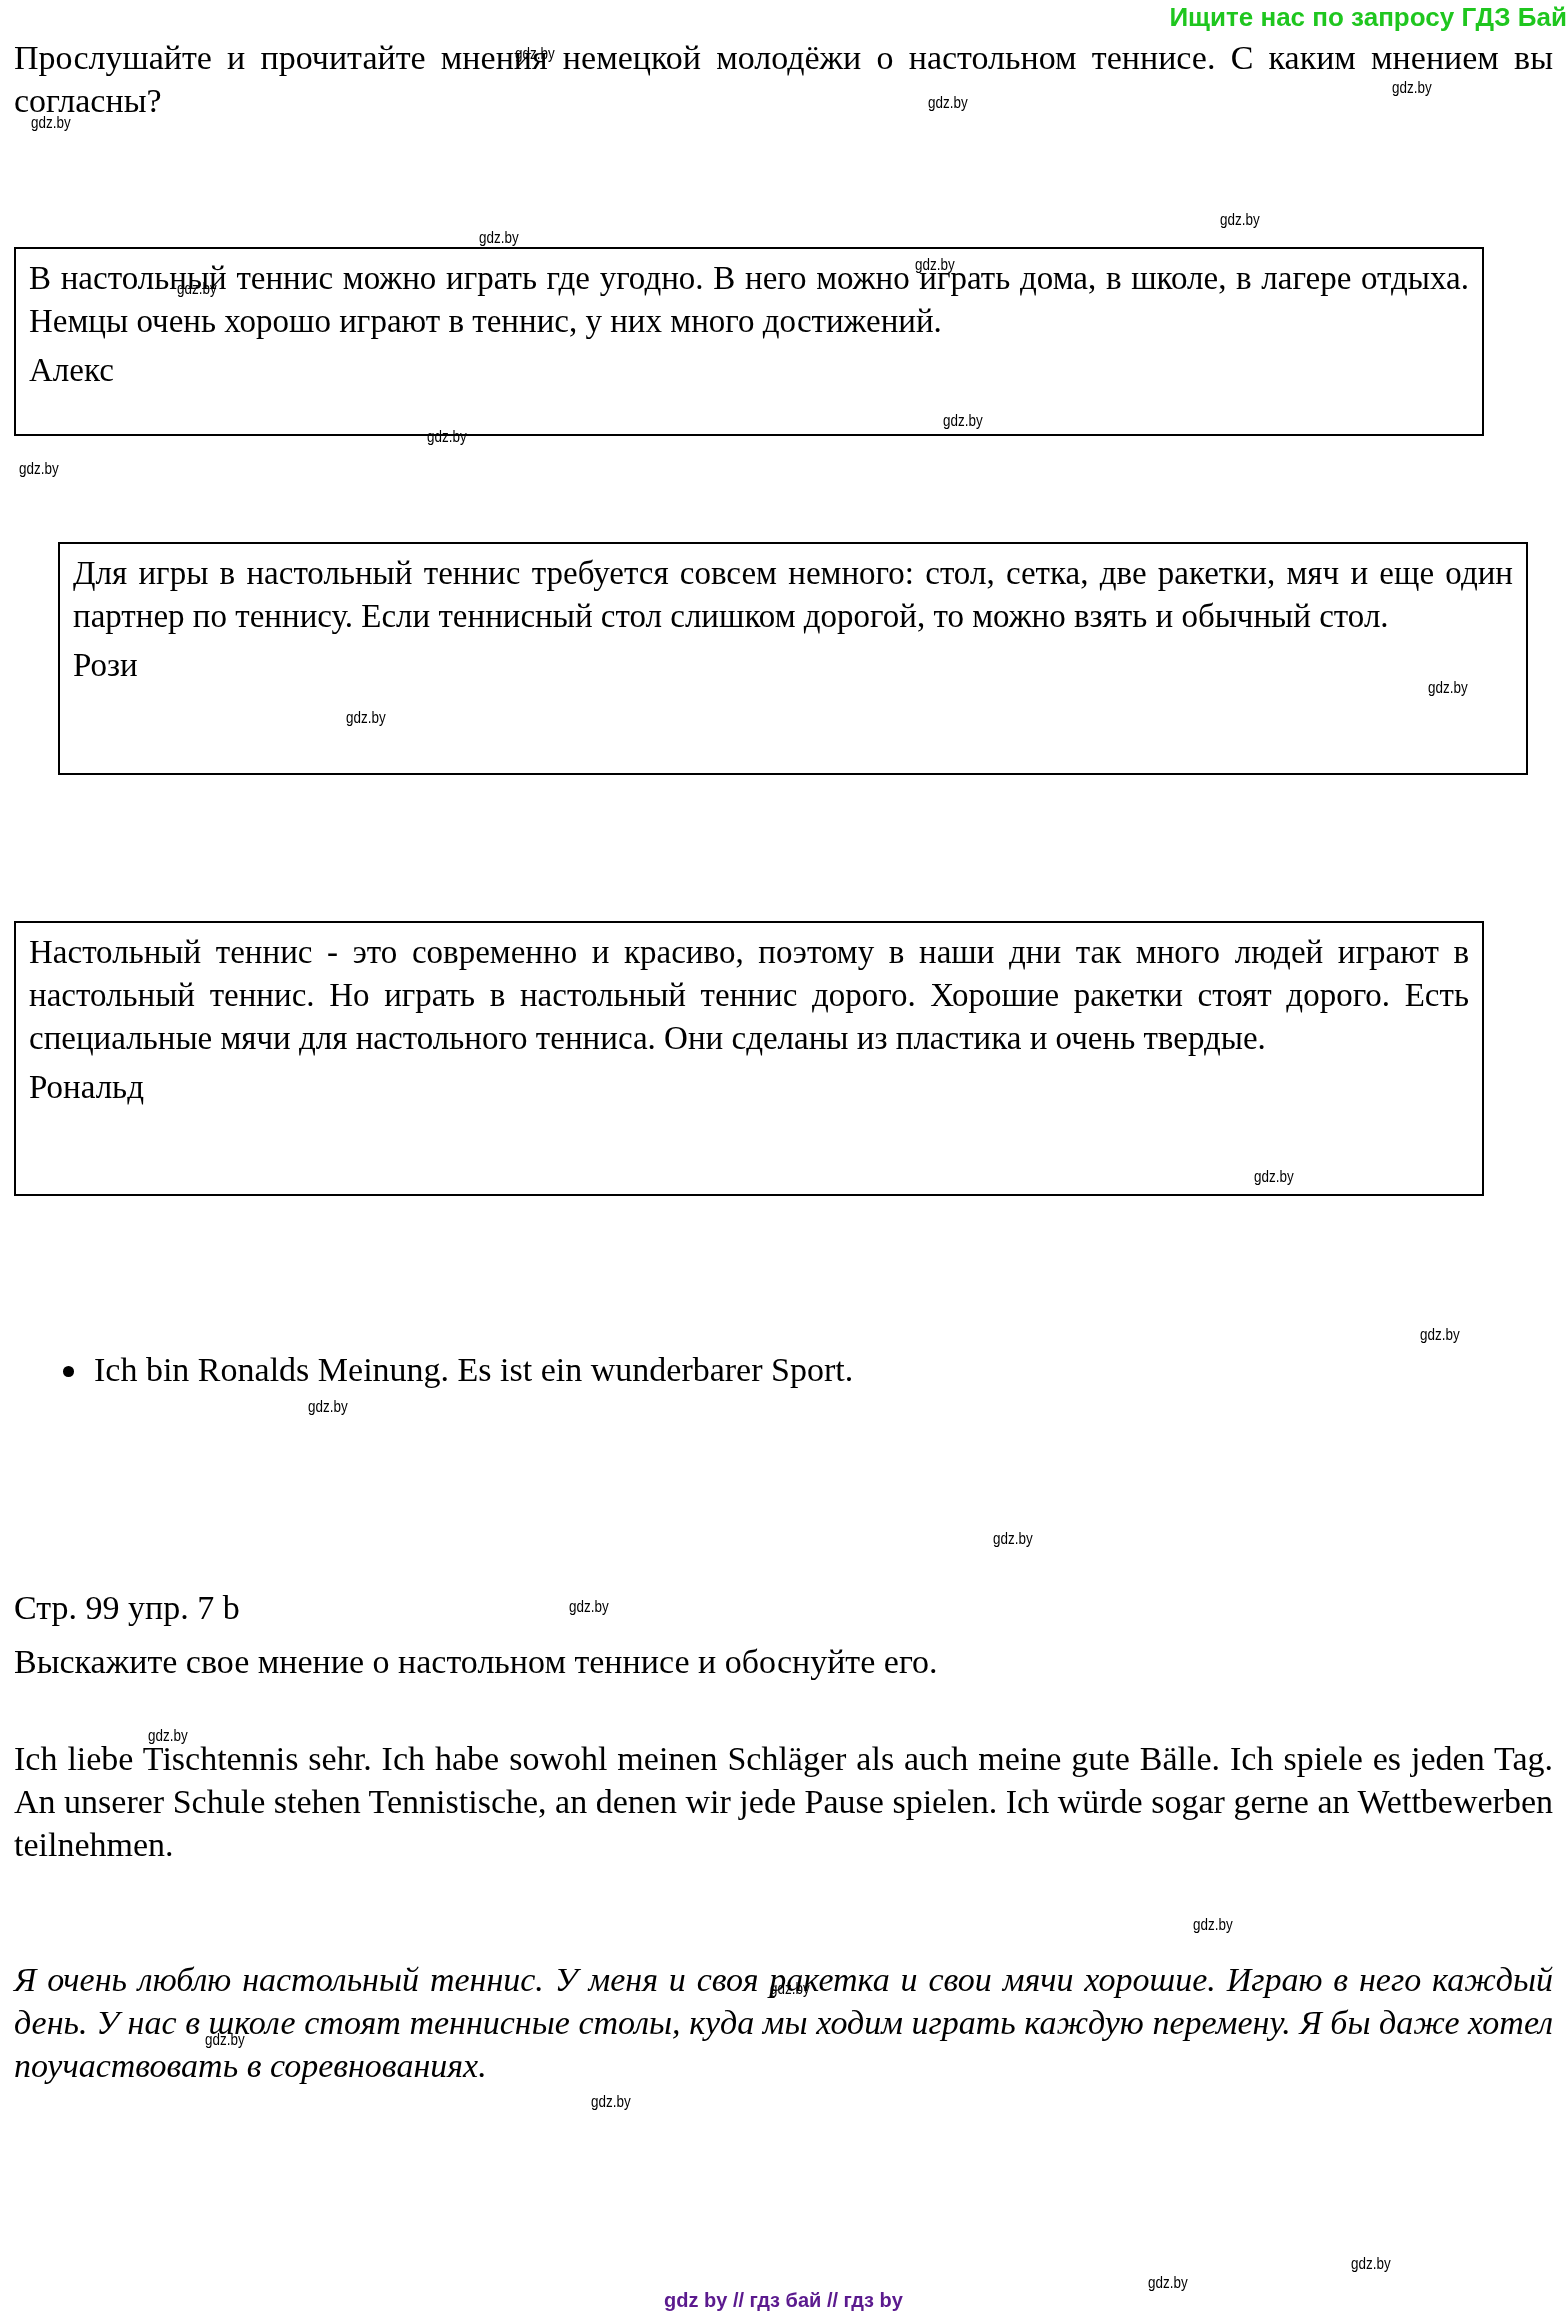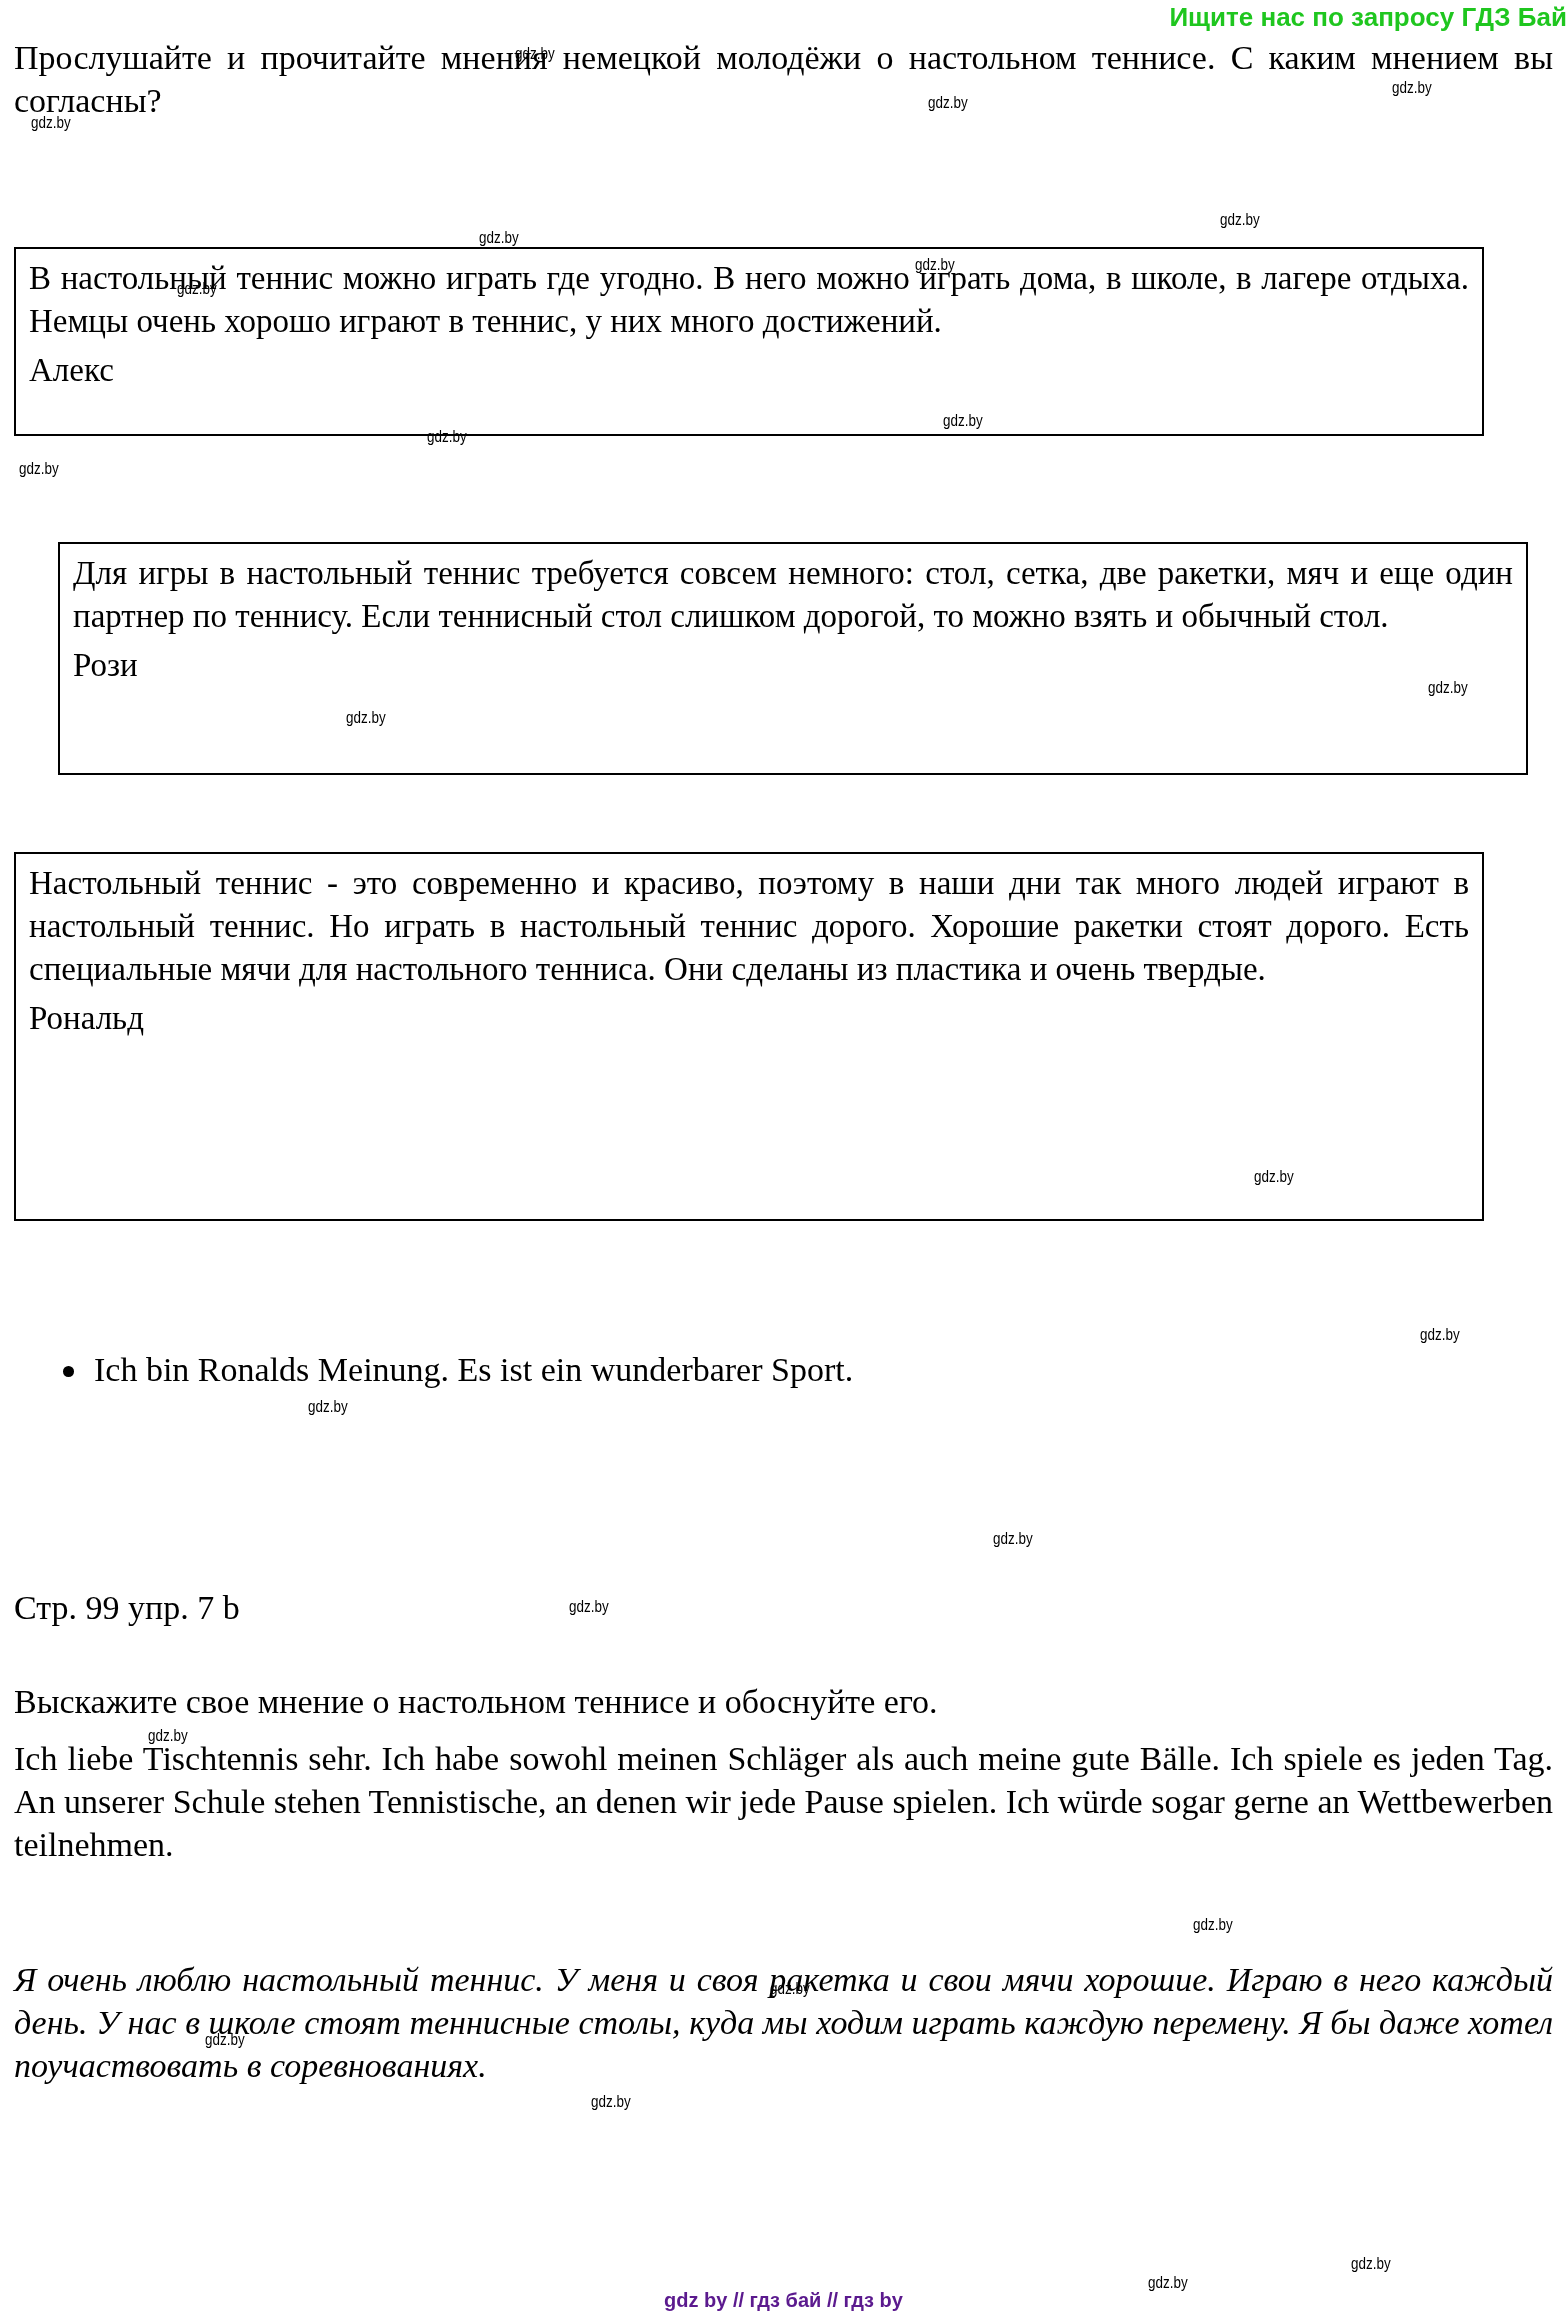--- a/index.html
+++ b/index.html
@@ -130,34 +130,34 @@
   <div class="opinion-box" style="left:14px; top:247px; width:1470px; height:189px;">
     <div class="body">В настольный теннис можно играть где угодно. В него можно играть дома, в школе, в лагере отдыха. Немцы очень хорошо играют в теннис, у них много достижений.</div>
     <div class="author">Алекс</div>
   </div>
 
   <div class="opinion-box" style="left:14px; top:542px; width:1470px; height:233px;margin-left:44px;">
     <div class="body">Для игры в настольный теннис требуется совсем немного: стол, сетка, две ракетки, мяч и еще один партнер по теннису. Если теннисный стол слишком дорогой, то можно взять и обычный стол.</div>
     <div class="author">Рози</div>
   </div>
 
-  <div class="opinion-box" style="left:14px; top:852px; width:1470px; height:369px;">
+  <div class="opinion-box" style="left:14px; top:921px; width:1470px; height:275px;">
     <div class="body">Настольный теннис - это современно и красиво, поэтому в наши дни так много людей играют в настольный теннис. Но играть в настольный теннис дорого. Хорошие ракетки стоят дорого. Есть специальные мячи для настольного тенниса. Они сделаны из пластика и очень твердые.</div>
     <div class="author">Рональд</div>
   </div>
 
   <ul class="bullets" style="left:48px; top:1348px; width:1479px;">
     <li>
       <span>Ich bin Ronalds Meinung. Es ist ein wunderbarer Sport.</span>
     </li>
   </ul>
 
   <div class="para" style="left:14px; top:1586px; width:575px;">Стр. 99 упр. 7 b</div>
 
-  <div class="para" style="left:14px; top:1640px; width:1539px;margin-top:40px;">Выскажите свое мнение о настольном теннисе и обоснуйте его.</div>
+  <div class="para" style="left:14px; top:1640px; width:1539px;">Выскажите свое мнение о настольном теннисе и обоснуйте его.</div>
 
   <div class="para justify" style="left:14px; top:1737px; width:1539px;">Ich liebe Tischtennis sehr. Ich habe sowohl meinen Schläger als auch meine gute Bälle. Ich spiele es jeden Tag. An unserer Schule stehen Tennistische, an denen wir jede Pause spielen. Ich würde sogar gerne an Wettbewerben teilnehmen.</div>
 
   <div class="para justify answer-ru" style="left:14px; top:1958px; width:1539px;">Я очень люблю настольный теннис. У меня и своя ракетка и свои мячи хорошие. Играю в него каждый день. У нас в школе стоят теннисные столы, куда мы ходим играть каждую перемену. Я бы даже хотел поучаствовать в соревнованиях.</div>
 
   <div class="wm" style="left:515px; top:44px;">gdz.by</div>
   <div class="wm" style="left:1392px; top:78px;">gdz.by</div>
   <div class="wm" style="left:928px; top:93px;">gdz.by</div>
   <div class="wm" style="left:31px; top:113px;">gdz.by</div>
   <div class="wm" style="left:1220px; top:210px;">gdz.by</div>

